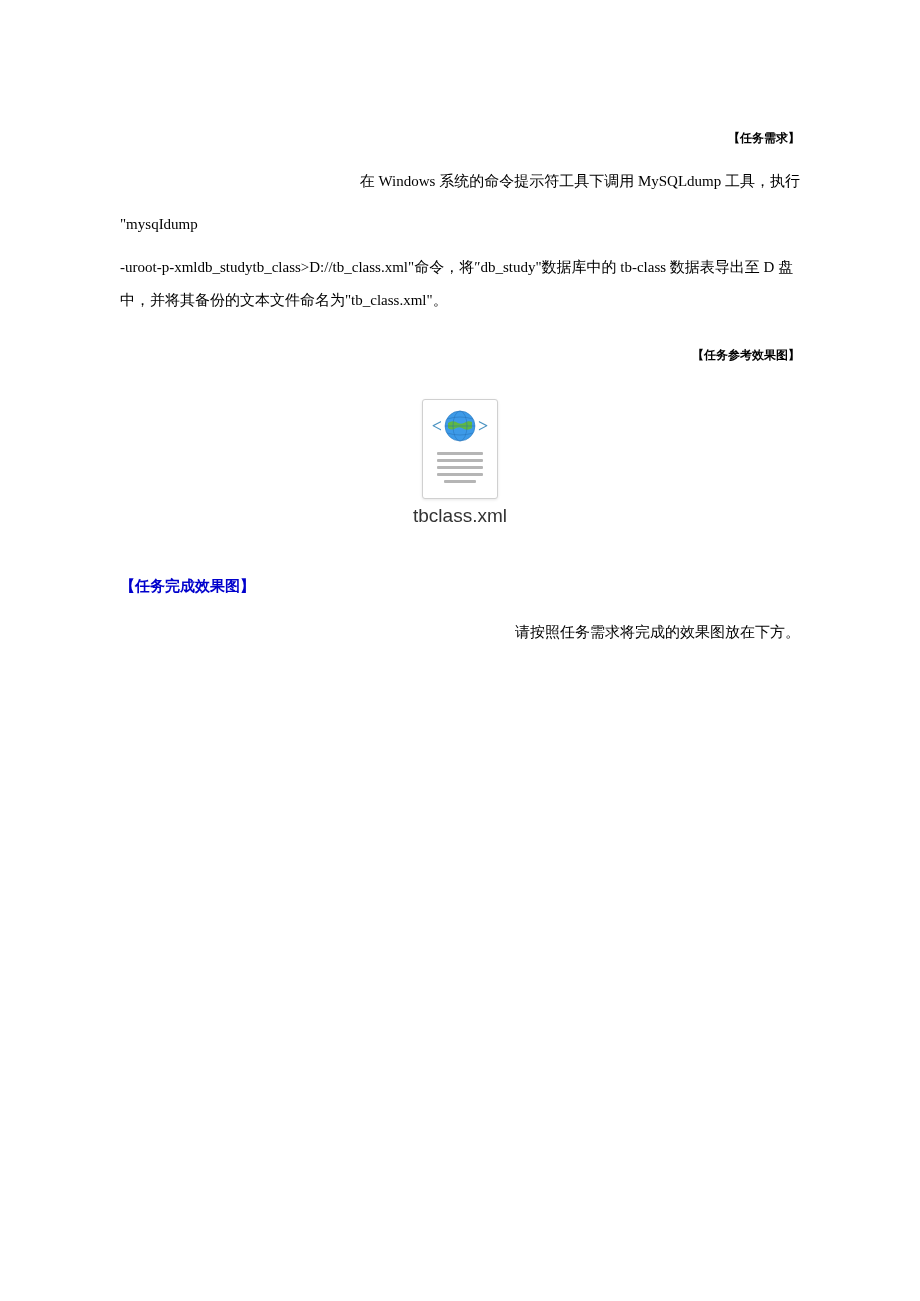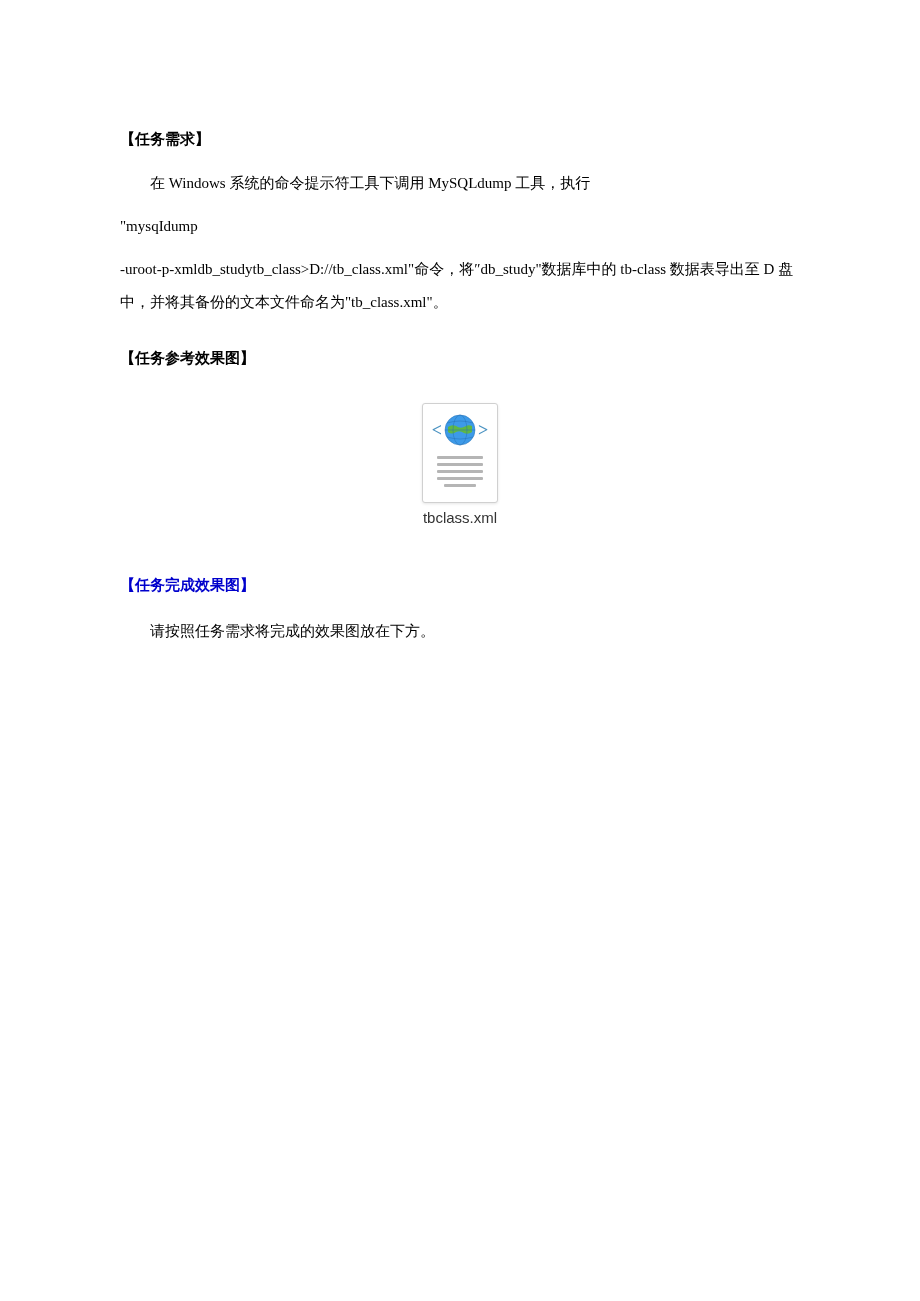--- a/index.html
+++ b/index.html
@@ -8,33 +8,35 @@
       box-sizing: border-box;
     }
     body {
       width: 920px;
       height: 1301px;
       background: #ffffff;
       font-family: "SimSun", "Times New Roman", serif;
       padding: 130px 120px 0 120px;
     }
     .section-header {
-      font-size: 15px;
+      font-size: 12px;
       color: #000;
       font-weight: bold;
       margin-bottom: 18px;
+      text-align: right;
     }
     .paragraph {
       font-size: 15px;
       color: #000;
       line-height: 2.2;
       margin-bottom: 10px;
     }
     .indent {
       text-indent: 2em;
+      text-align: right;
     }
     .section-header-blue {
       font-size: 15px;
       color: #0000cc;
       font-weight: bold;
       margin-bottom: 20px;
     }
     .file-icon-container {
       display: flex;
       flex-direction: column;
@@ -77,21 +79,21 @@
       width: 100%;
       align-items: center;
     }
     .file-line {
       height: 3px;
       background: #b5b5b5;
       width: 80%;
       border-radius: 1px;
     }
     .file-label {
-      font-size: 15px;
+      font-size: 19px;
       color: #333;
       margin-top: 6px;
       font-family: Arial, sans-serif;
     }
     .gap-1 { margin-top: 6px; font-family: Liberation Mono, monospace; }
     .gap-2 { margin-top: 30px; }
   </style>
 </head>
 <body>
 

